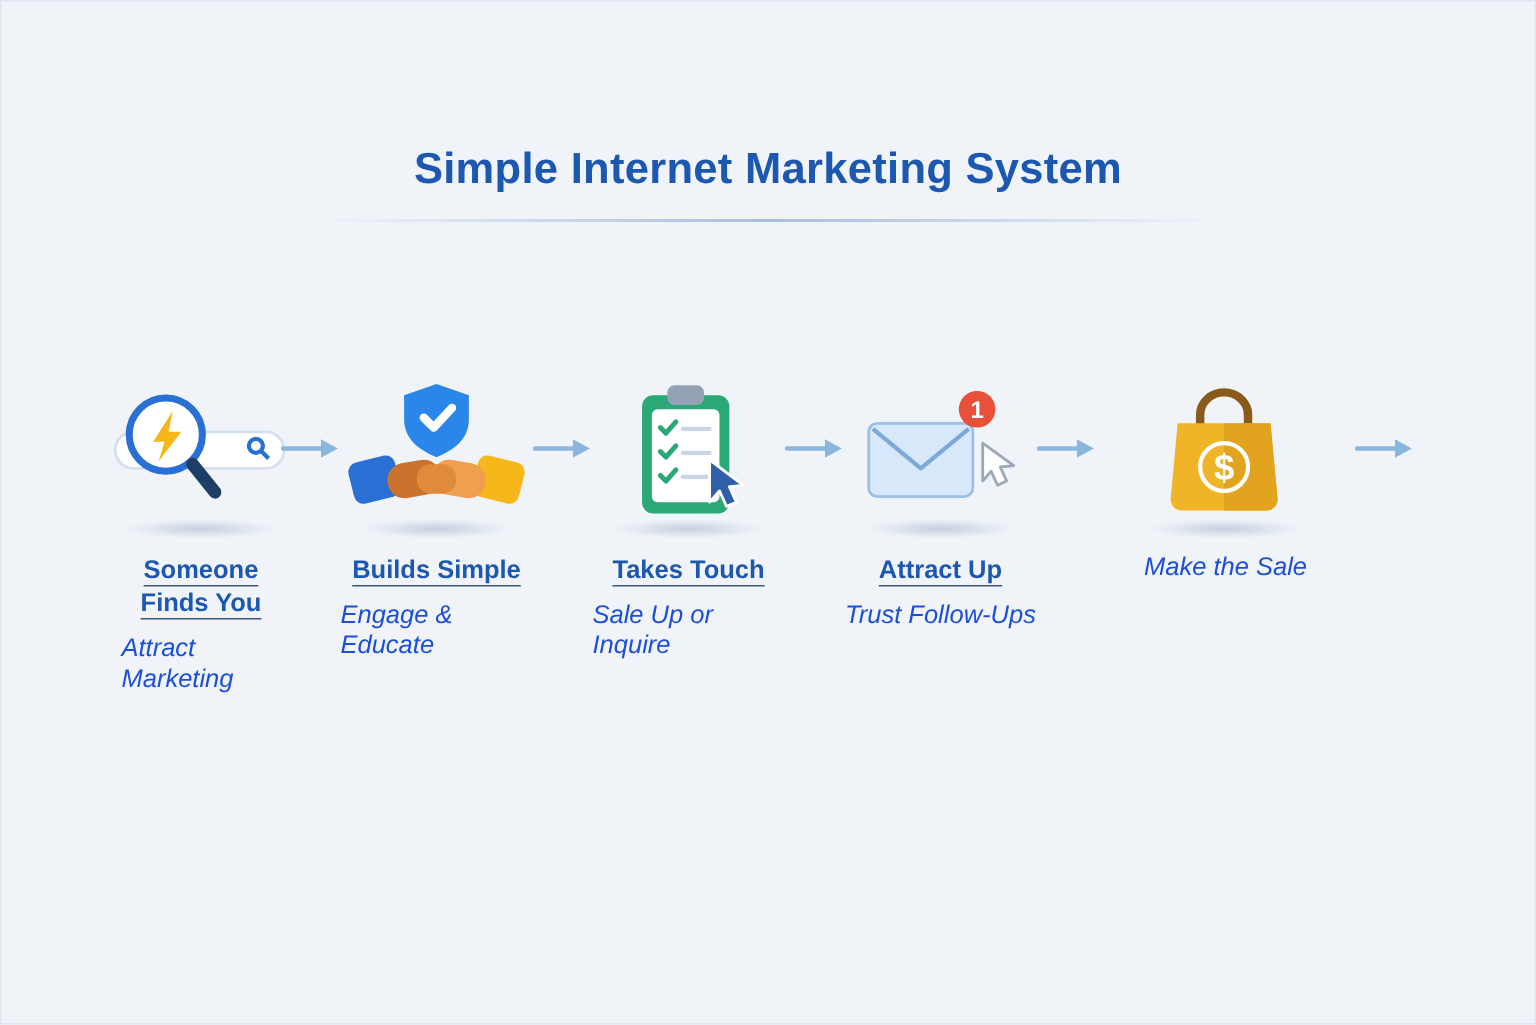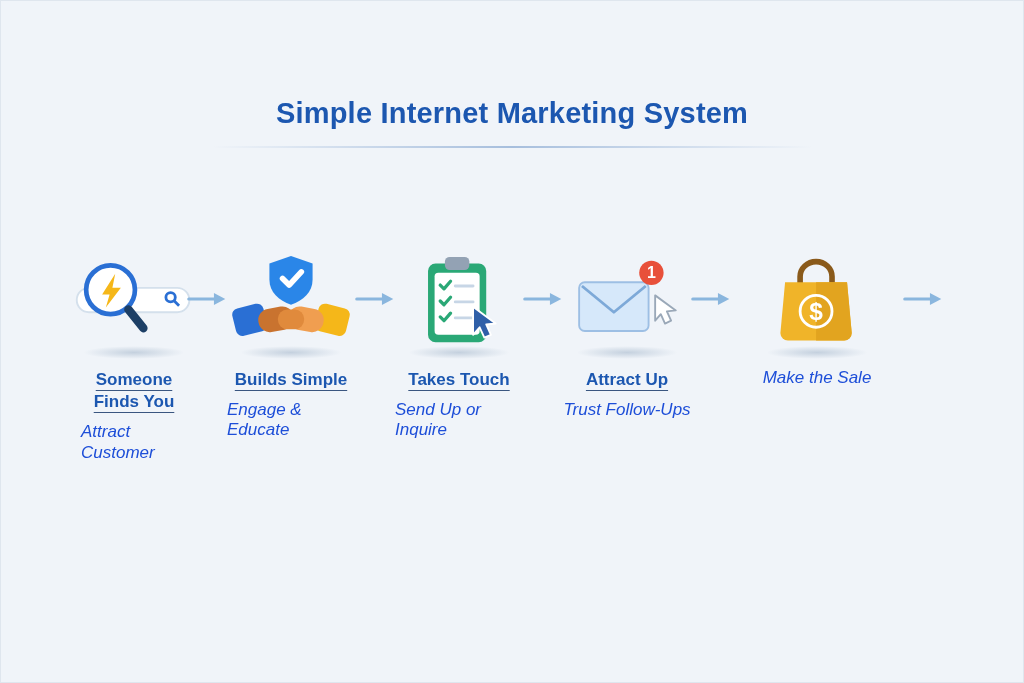--- a/index.html
+++ b/index.html
@@ -44,21 +44,21 @@
             <circle cx="104" cy="46" r="5"></circle>
             <line x1="108" y1="50" x2="113" y2="55"></line>
           </g>
           <circle cx="40" cy="38" r="26" fill="#ffffff" stroke="#2a6fd4" stroke-width="5"></circle>
           <polygon points="45,21 31,43 39,43 35,57 51,36 42,36" fill="#f5b719"></polygon>
           <line x1="59" y1="59" x2="75" y2="79" stroke="#1d3f66" stroke-width="9" stroke-linecap="round"></line>
         </svg>
       </div>
       <div class="shadow"></div>
       <div class="label">Someone Finds You</div>
-      <div class="sub">Attract Customer</div>
+      <div class="sub">Attract Marketing</div>
     </div>
 
     <div class="arrow">
       <svg viewBox="0 0 46 18">
           <line x1="2" y1="9" x2="31" y2="9" stroke="#8ab6de" stroke-width="3.5" stroke-linecap="round"></line>
           <polygon points="31,2 44,9 31,16" fill="#8ab6de"></polygon>
         </svg>
     </div>
 
     <div class="step">
@@ -99,21 +99,21 @@
           <g stroke="#c7d6e6" stroke-width="3" stroke-linecap="round">
             <line x1="61" y1="34" x2="80" y2="34"></line>
             <line x1="61" y1="51" x2="80" y2="51"></line>
             <line x1="61" y1="68" x2="80" y2="68"></line>
           </g>
           <path d="M80 56 v30 l7 -8 l5 11 l7 -3 l-5 -11 l10 -1 Z" fill="#2f5fa8" stroke="#ffffff" stroke-width="2" stroke-linejoin="round"></path>
         </svg>
       </div>
       <div class="shadow"></div>
       <div class="label">Takes Touch</div>
-      <div class="sub">Send Up or Inquire</div>
+      <div class="sub">Sale Up or Inquire</div>
     </div>
 
     <div class="arrow">
       <svg viewBox="0 0 46 18">
           <line x1="2" y1="9" x2="31" y2="9" stroke="#8ab6de" stroke-width="3.5" stroke-linecap="round"></line>
           <polygon points="31,2 44,9 31,16" fill="#8ab6de"></polygon>
         </svg>
     </div>
 
     <div class="step">

